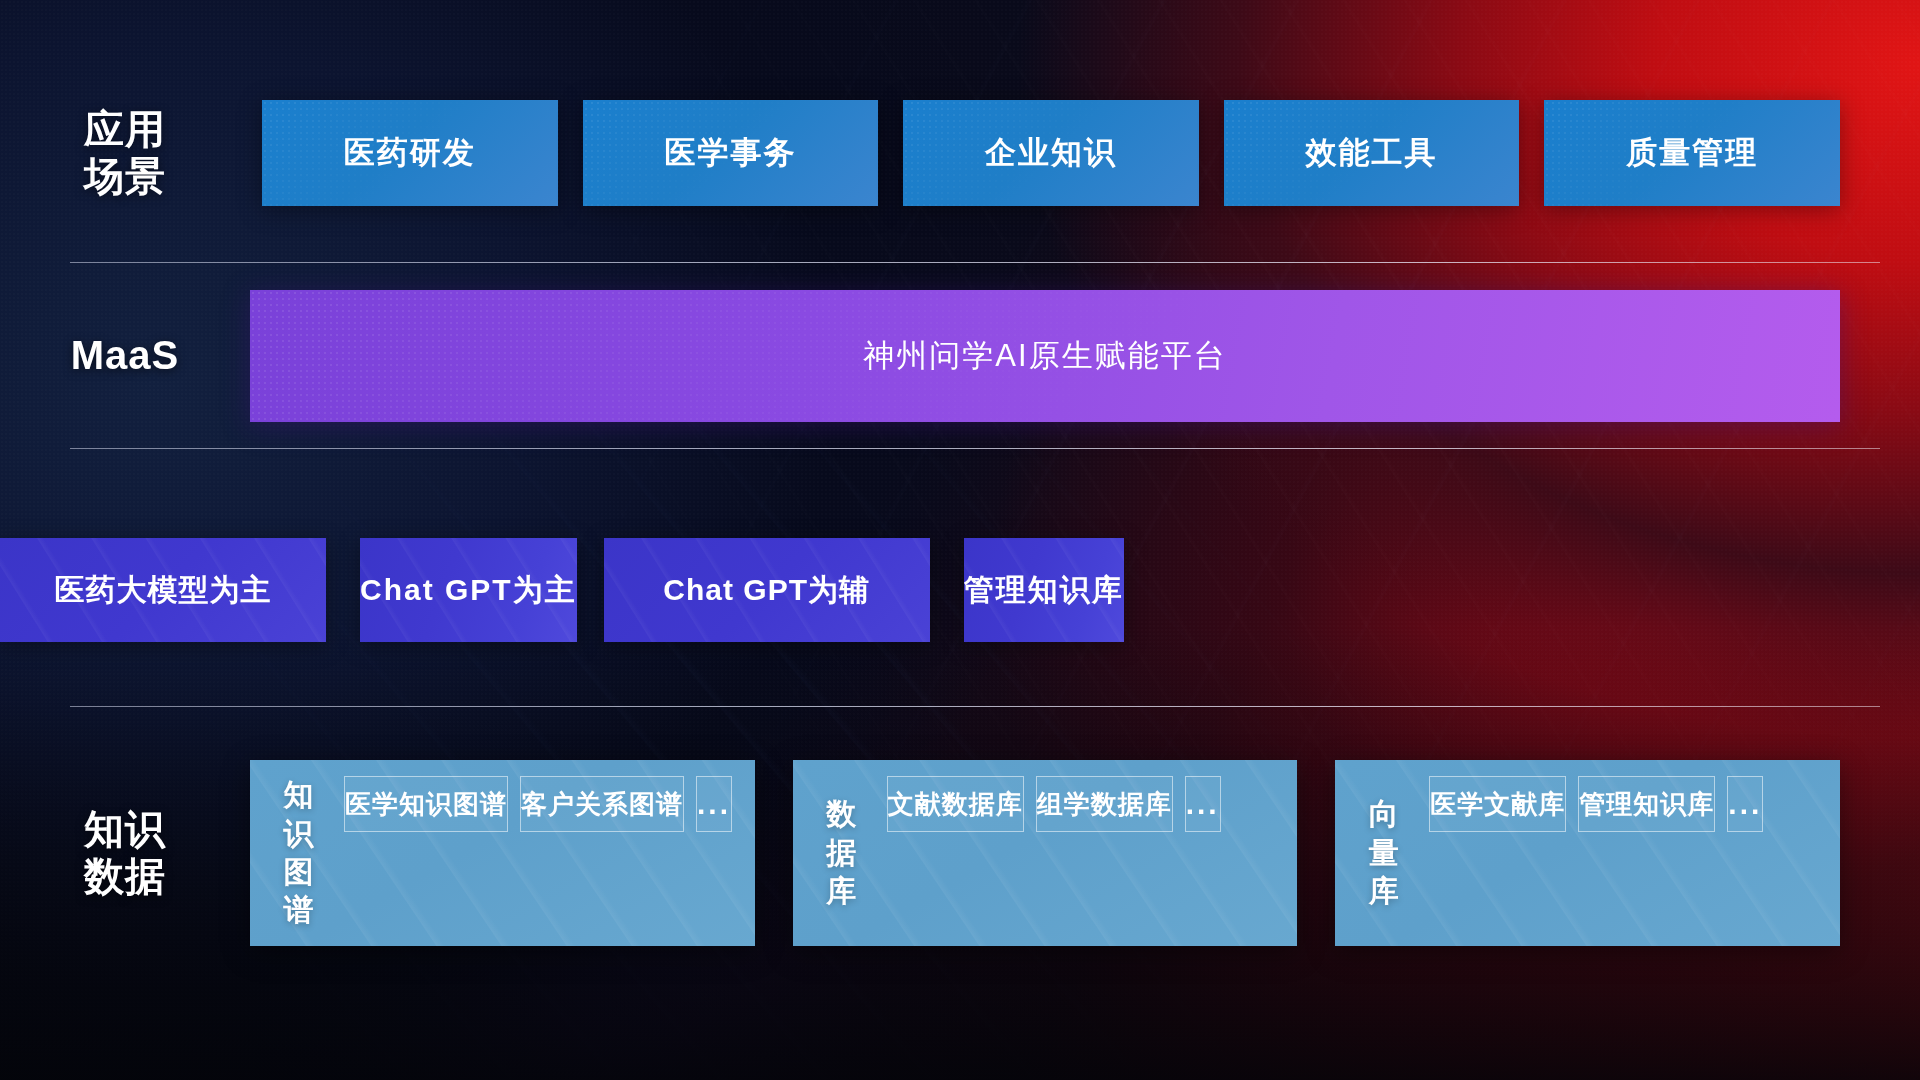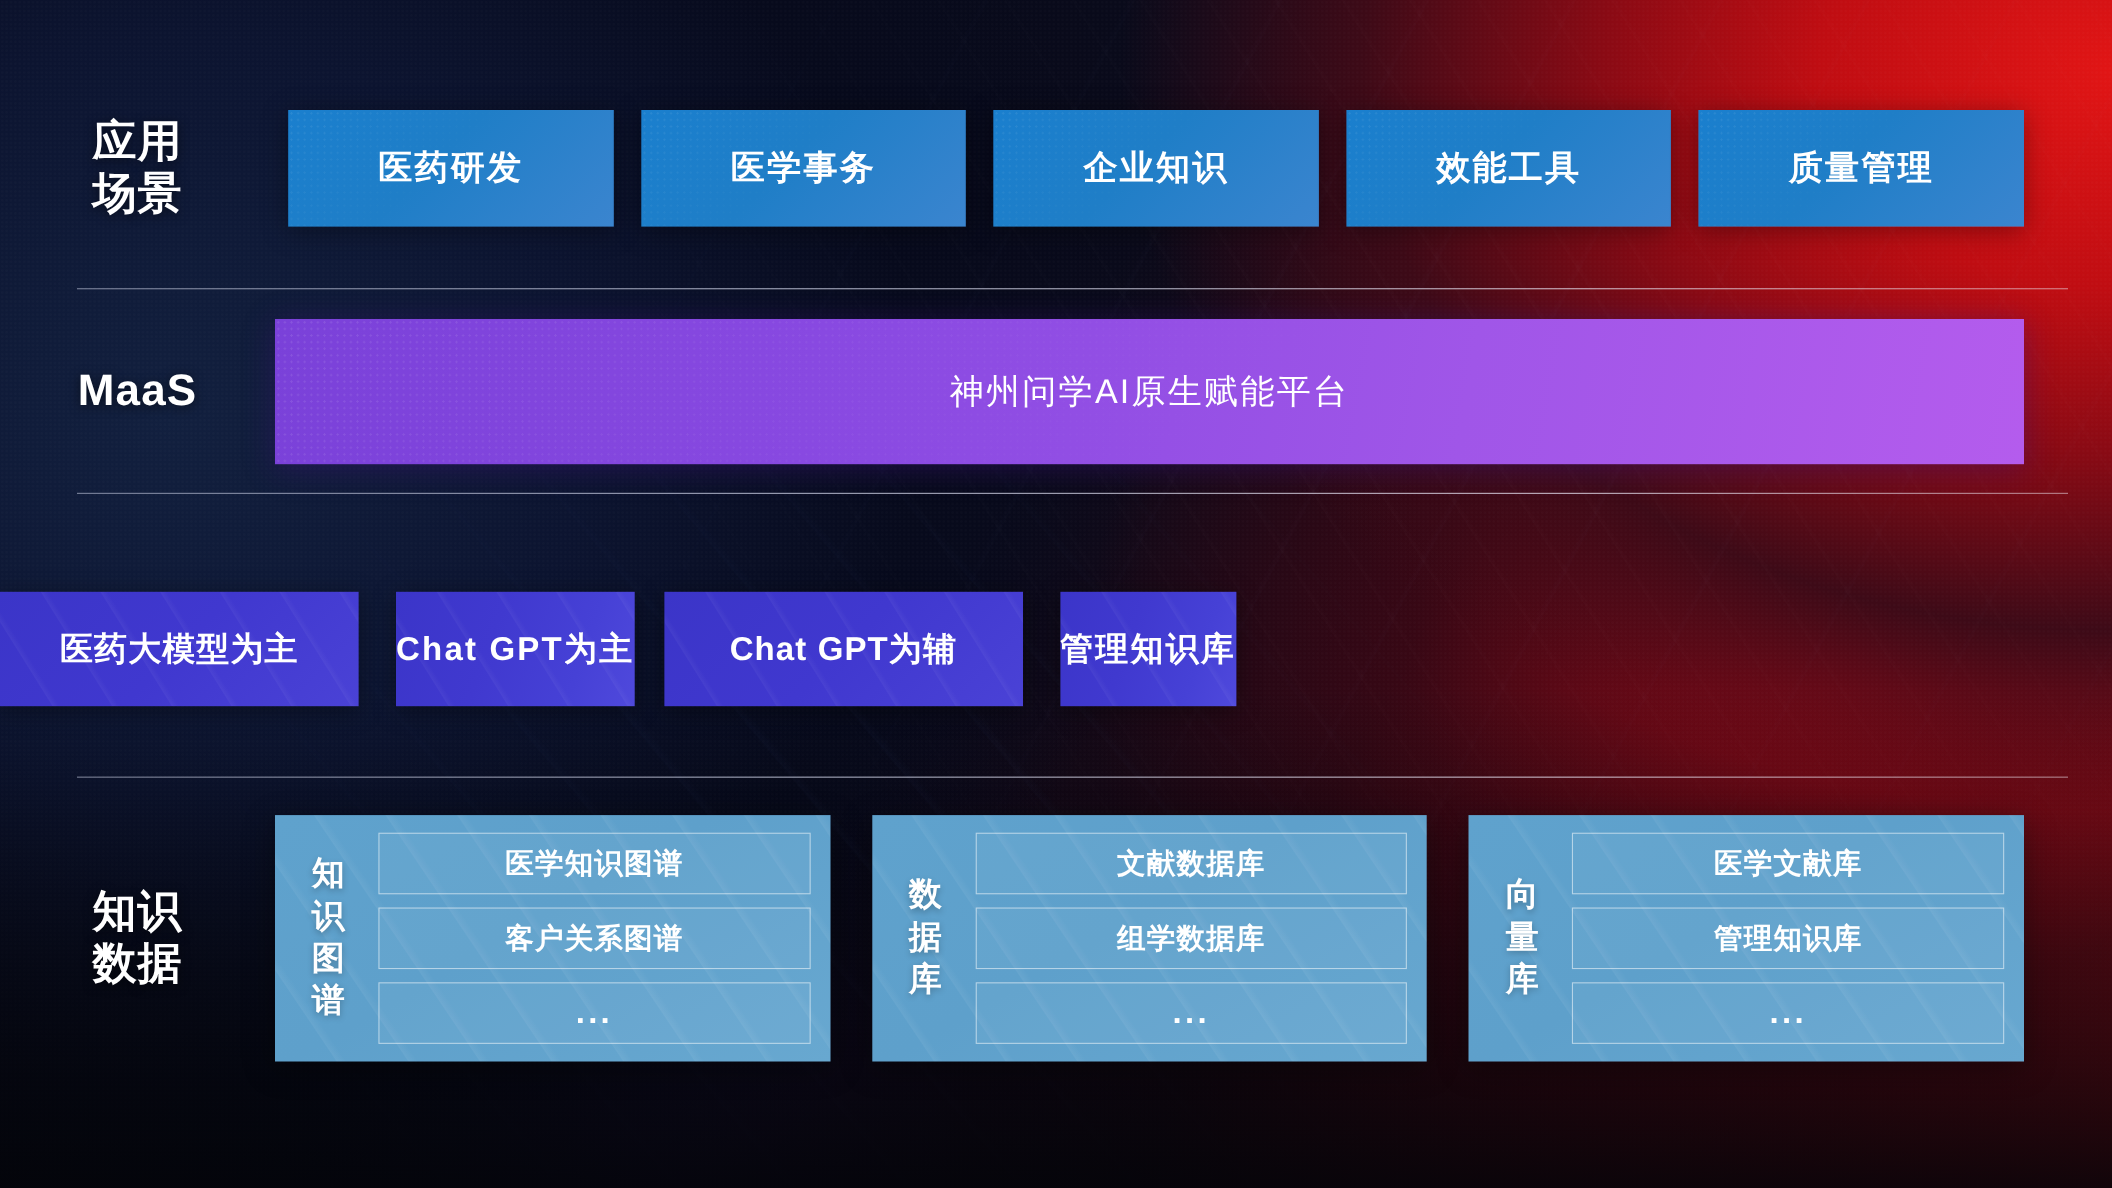--- a/index.html
+++ b/index.html
@@ -235,21 +235,21 @@
     font-size: 30px; font-weight: 700;
     line-height: 1.28;
     letter-spacing: 1px;
     text-align: center;
     white-space: pre-line;
     text-shadow: 0 2px 6px rgba(0,0,0,0.25);
     position: relative; z-index: 2;
   }
   .kd-items {
     flex: 1;
-    display:flex; flex-direction: column; gap: 12px;
+    display:flex; flex-direction: row; gap: 12px;
     position: relative; z-index: 2;
   }
   .kd-item {
     height: 54px;
     display:flex; align-items:center; justify-content:center;
     border: 1px solid rgba(255,255,255,0.52);
     color:#ffffff;
     font-size: 26px;
     font-weight: 700;
     letter-spacing: 1px;

